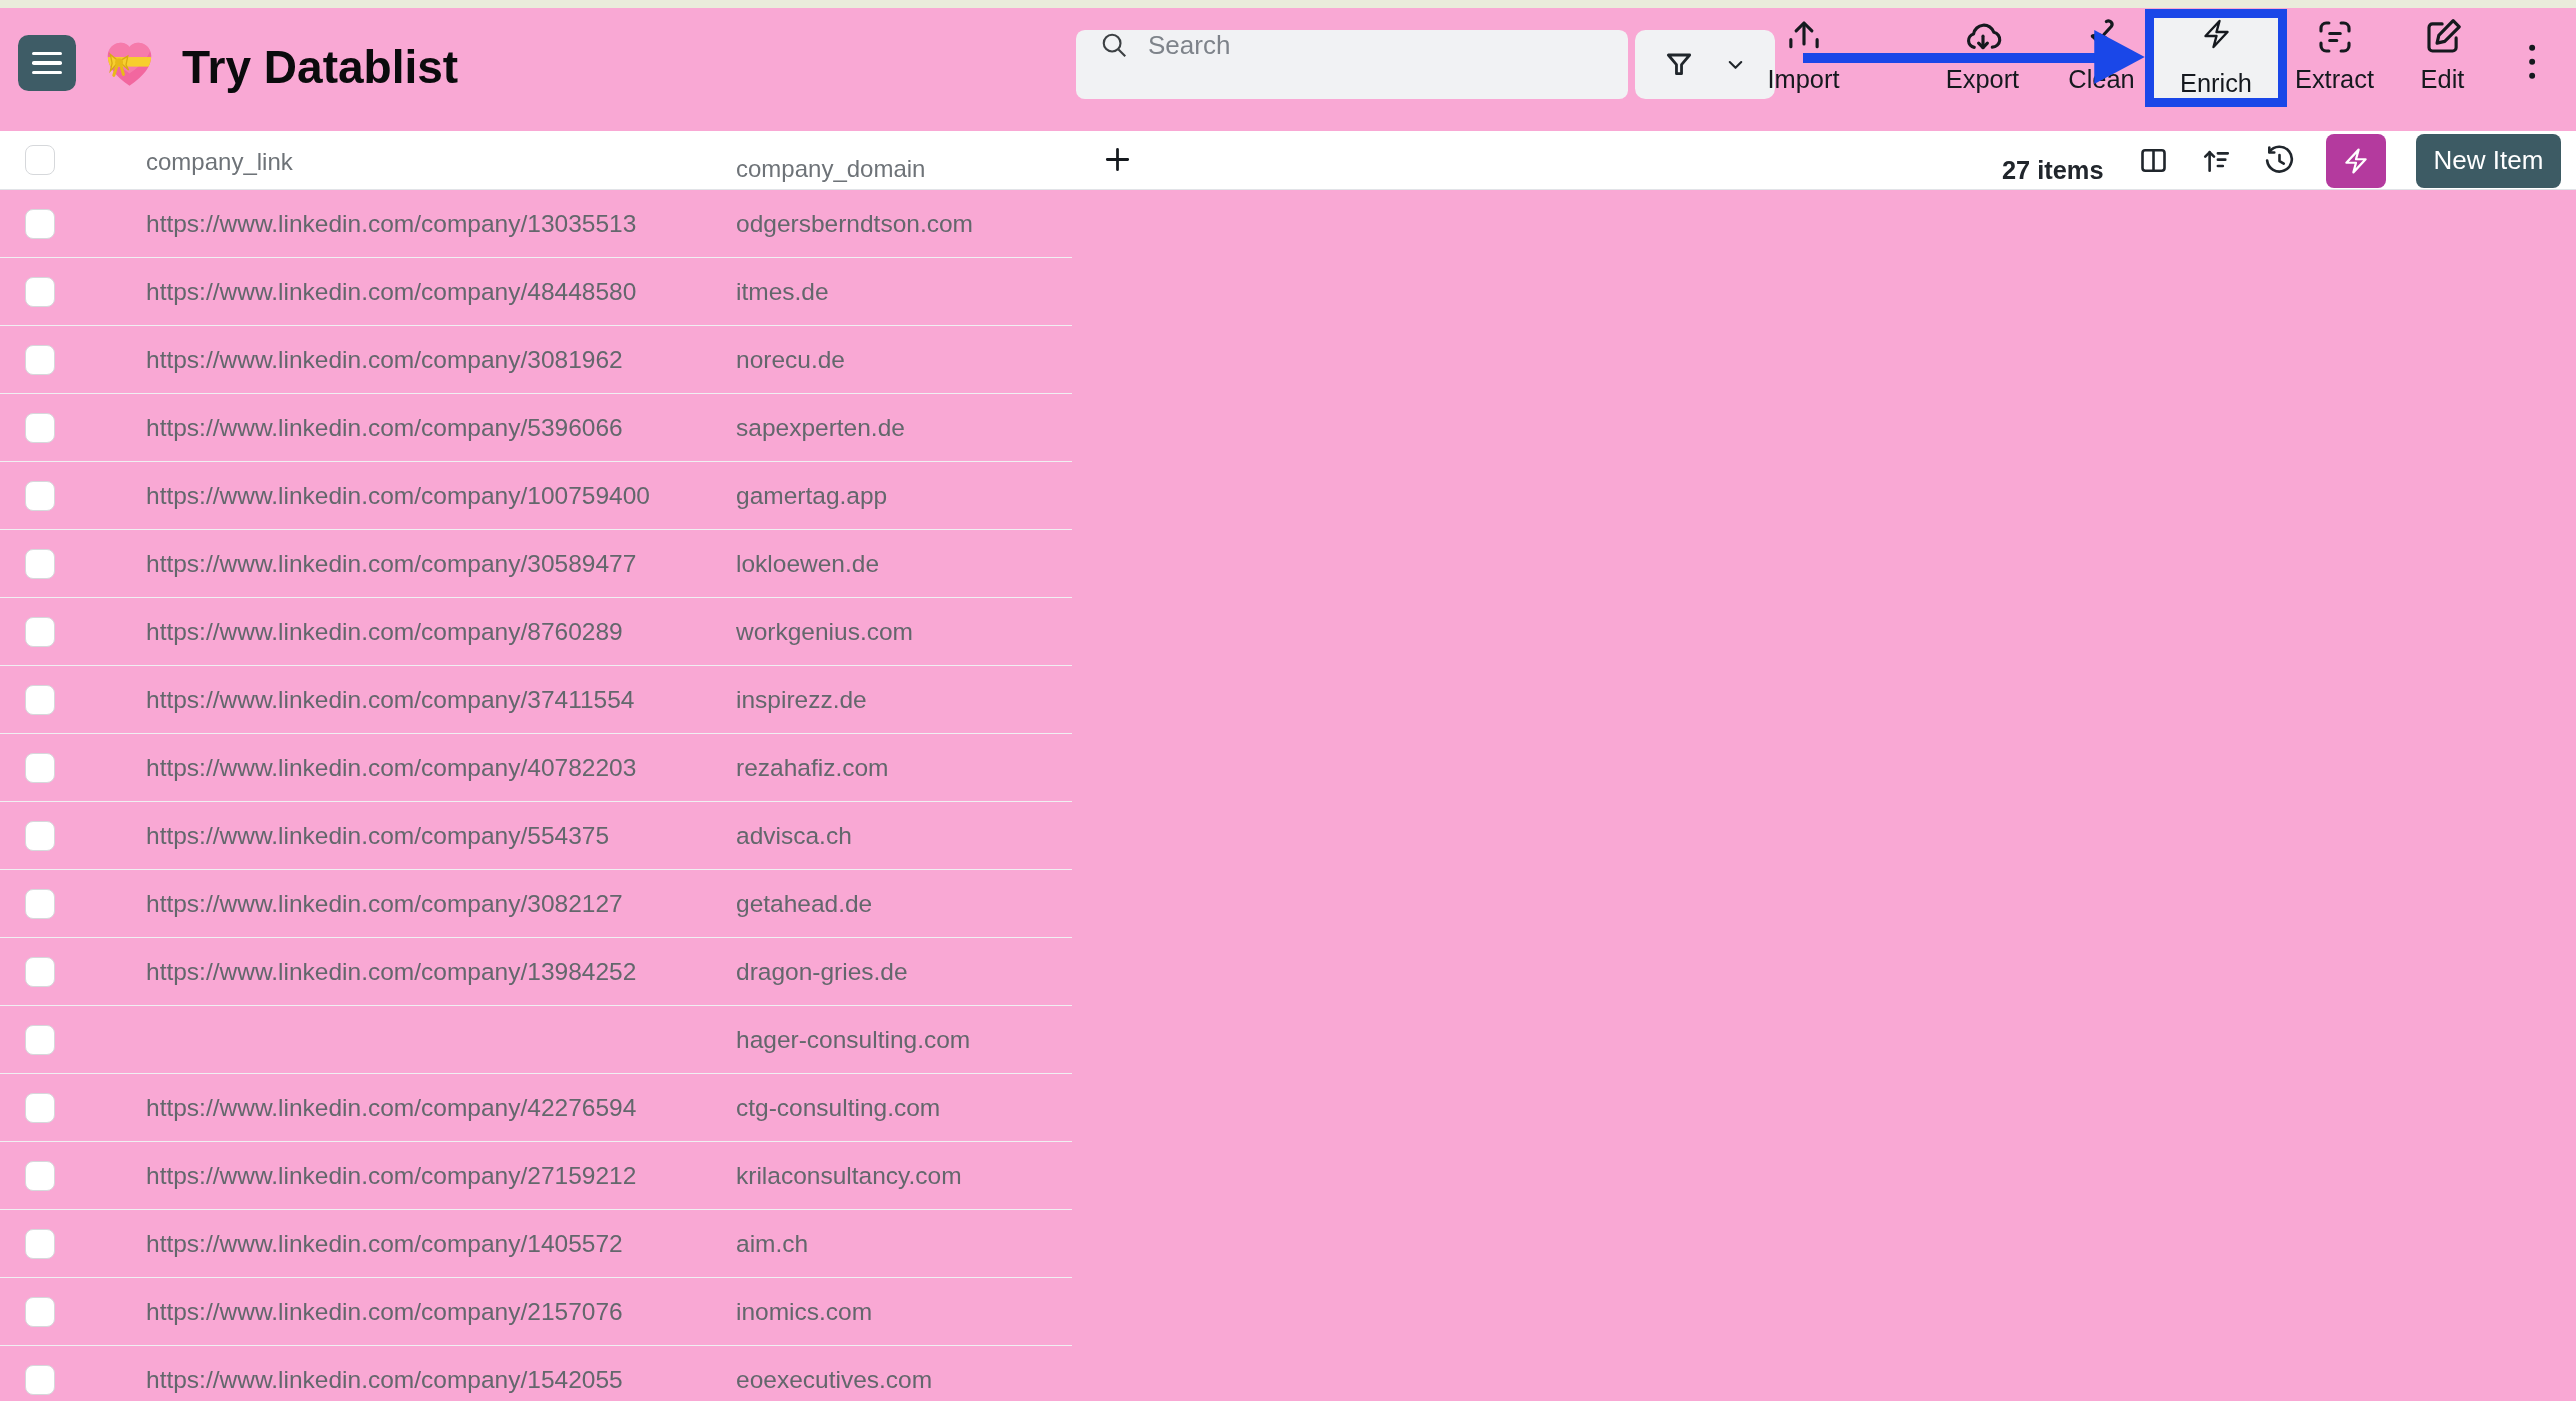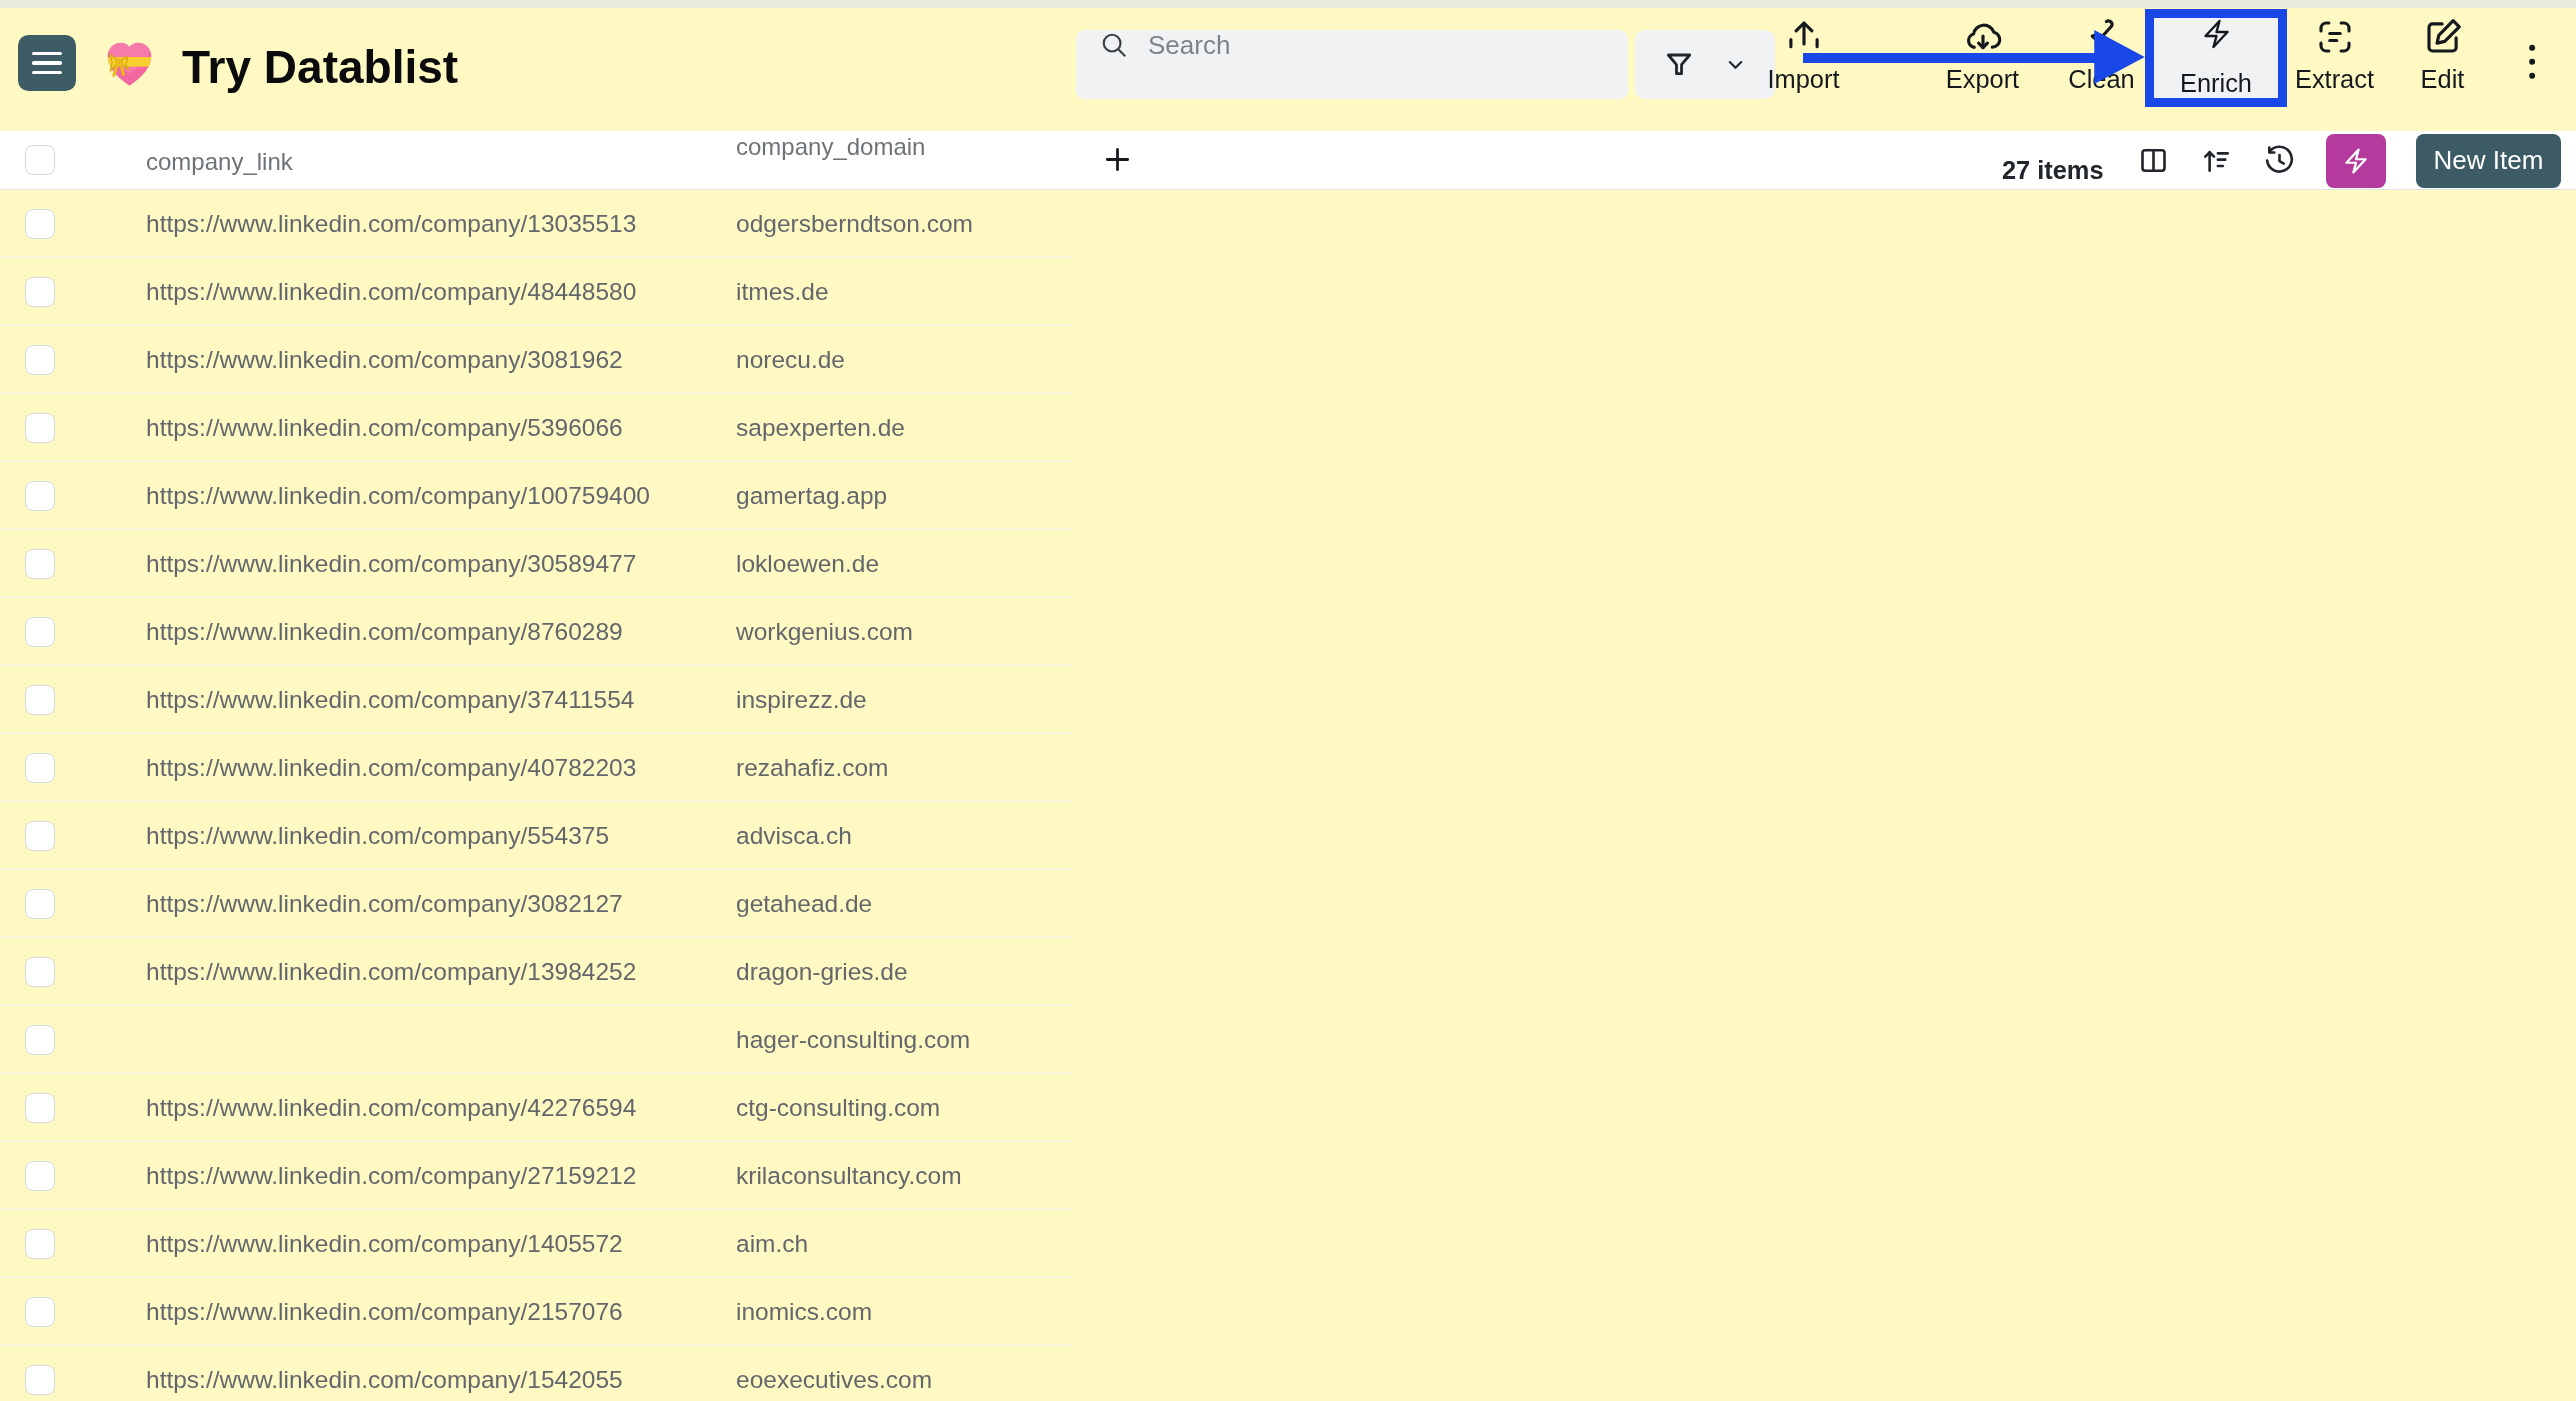--- a/index.html
+++ b/index.html
@@ -1,19 +1,19 @@
 <!DOCTYPE html>
 <html style="font-size:14px"><head>
 <meta charset="utf-8">
 <style>
   * { margin:0; padding:0; box-sizing:border-box; }
   html,body { background:#fff; }
   .page{
     position:relative; width:2576px; height:1402px; overflow:hidden;
-    font-family:"Liberation Sans", sans-serif; background:#fef9c3;
+    font-family:"Liberation Sans", sans-serif; background:#f9a8d4;
   }
   .abs{ position:absolute; }
 
   
   .top-strip{ left:0; top:0; width:2576px; height:8px; background:#eaebdb; }
 
   
   .hamburger{
     left:17.5px; top:35px; width:58px; height:56px; border-radius:10.5px;
     background:#3e5c66; display:flex; flex-direction:column; justify-content:center;
@@ -233,21 +233,21 @@
     <svg width="39" height="39" viewBox="0 0 24 24" fill="none" stroke="#15191e" stroke-width="1.8" stroke-linejoin="round">
       <path d="M3.75 13.5 14.25 2.25 12 10.5h8.25L9.75 21.75 12 13.5H3.75z"></path>
     </svg>
     <div class="tlabel">Enrich</div>
   </div>
 
   <div class="abs header-band">
     <div class="cb abs" style="left:24.5px; top:14px;"></div>
 
     <div class="abs col-label" style="left:146px; top:16.6px;">company_link</div>
-    <div class="abs col-label" style="left:736px; top:2px;">company_domain</div>
+    <div class="abs col-label" style="left:736px; top:24px;">company_domain</div>
 
     <div class="abs plus-btn" style="left:1100px; top:11.4px;">
       <svg width="35" height="35" viewBox="0 0 24 24" fill="none" stroke="#15191e" stroke-width="1.9" stroke-linecap="round">
         <path d="M12 5v14M5 12h14"></path>
       </svg>
     </div>
 
     <div class="right-controls">
       <div class="items-count">27 items</div>
 

